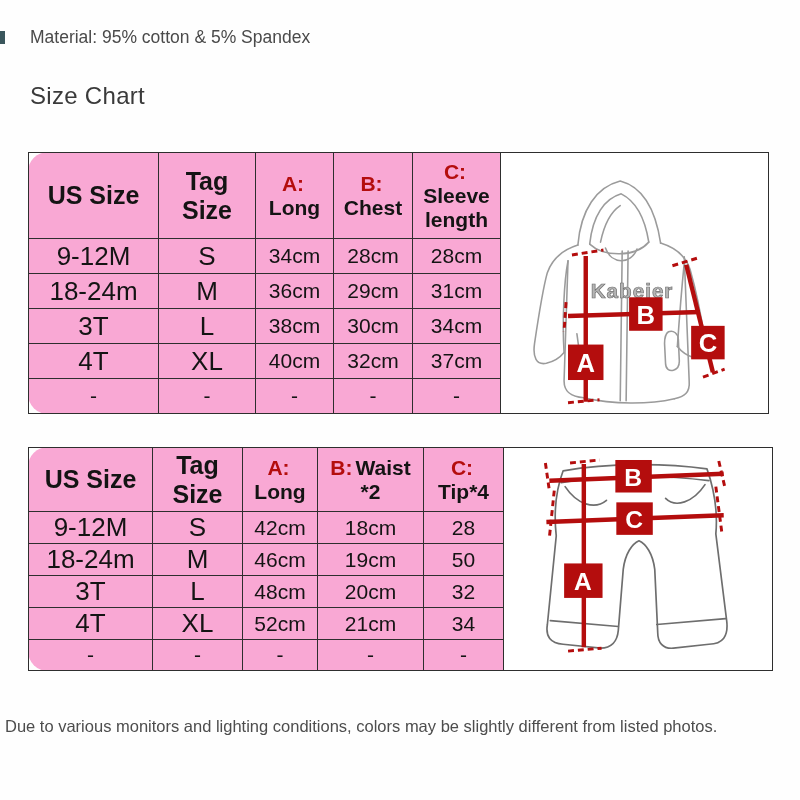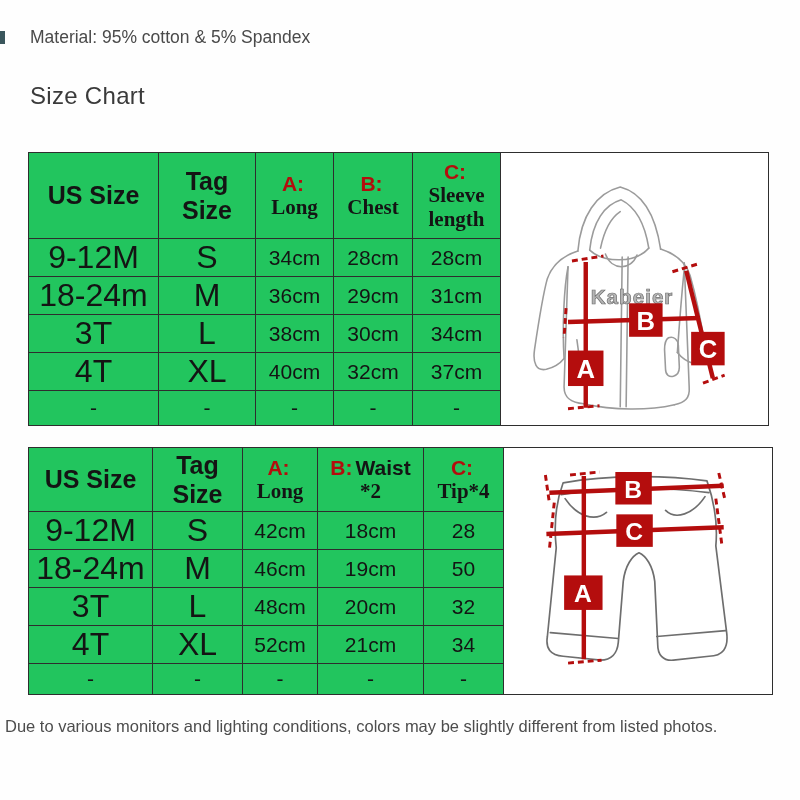--- a/index.html
+++ b/index.html
@@ -5,37 +5,37 @@
   * { margin:0; padding:0; box-sizing:border-box; }
   html,body { background:#ffffff; }
   .page {
     position:relative; width:800px; height:800px; background:#fefefe;
     font-family:"Liberation Sans", sans-serif; color:#222; overflow:hidden;
   }
   .bullet { position:absolute; left:0; top:31px; width:5px; height:13px; background:#3a565c; }
   .material { position:absolute; left:30px; top:27px; font-size:17.5px; color:#4a4a4a; }
   .title { position:absolute; left:30px; top:82px; font-size:24px; font-weight:400; color:#3a3a3a; letter-spacing:0.3px; }
 
-  table.sizes { position:absolute; border-collapse:collapse; table-layout:fixed; background:#22c55e; }
+  table.sizes { position:absolute; border-collapse:collapse; table-layout:fixed; background:#f9a8d4;border-radius:20px; }
   table.t1 { left:28px; top:152px; width:740px; }
   table.t2 { left:28px; top:447px; width:744px; }
   .sizes th, .sizes td { border:1.5px solid #2e2e2e; text-align:center; vertical-align:middle; padding:0; color:#141414; }
   .t1 tr.hdr { height:86px; }
   .t1 tr.row { height:35px; }
   .t2 tr.hdr { height:64px; }
   .t2 tr.row { height:31px; }
 
   th { font-weight:400; }
   th.plain { font-size:25px; }
   th.measure { font-size:21px; line-height:1.15; }
   .hp { color:#b40d0d; font-weight:700; margin-right:3px; }
   .hl { font-weight:700; }
-  .hs { display:block; font-weight:700; line-height:1.1;font-family:Liberation Serif, serif; }
-
-  td.big { font-size:32px; }
+  .hs { display:block; font-weight:700; line-height:1.1; }
+
+  td.big { font-size:26px; }
   td.val { font-size:21px; }
   td.illus { background:#ffffff; vertical-align:middle; }
   td.illus svg { display:block; margin:0 auto; }
 
   .notes { position:absolute; left:5px; top:713px; font-size:16.5px; color:#4d4d4d; line-height:27px; }
 </style>
 </head>
 <body>
 
 <div class="page">

